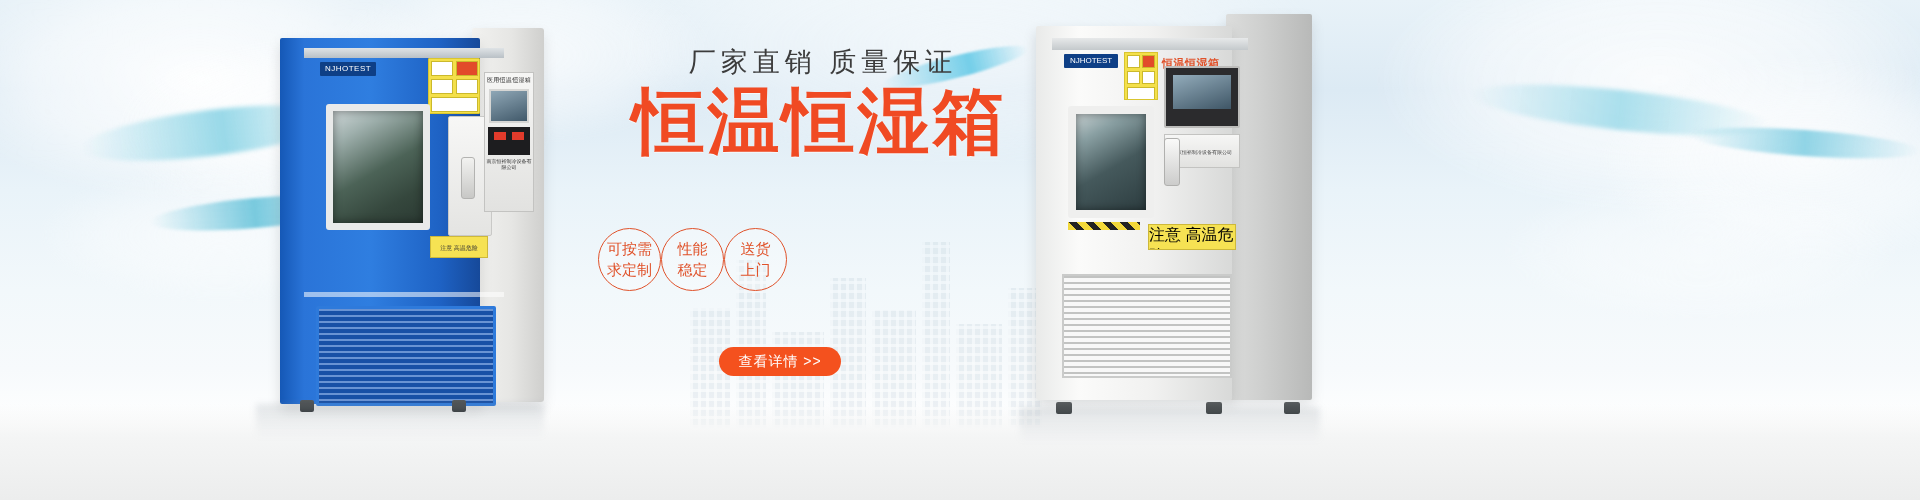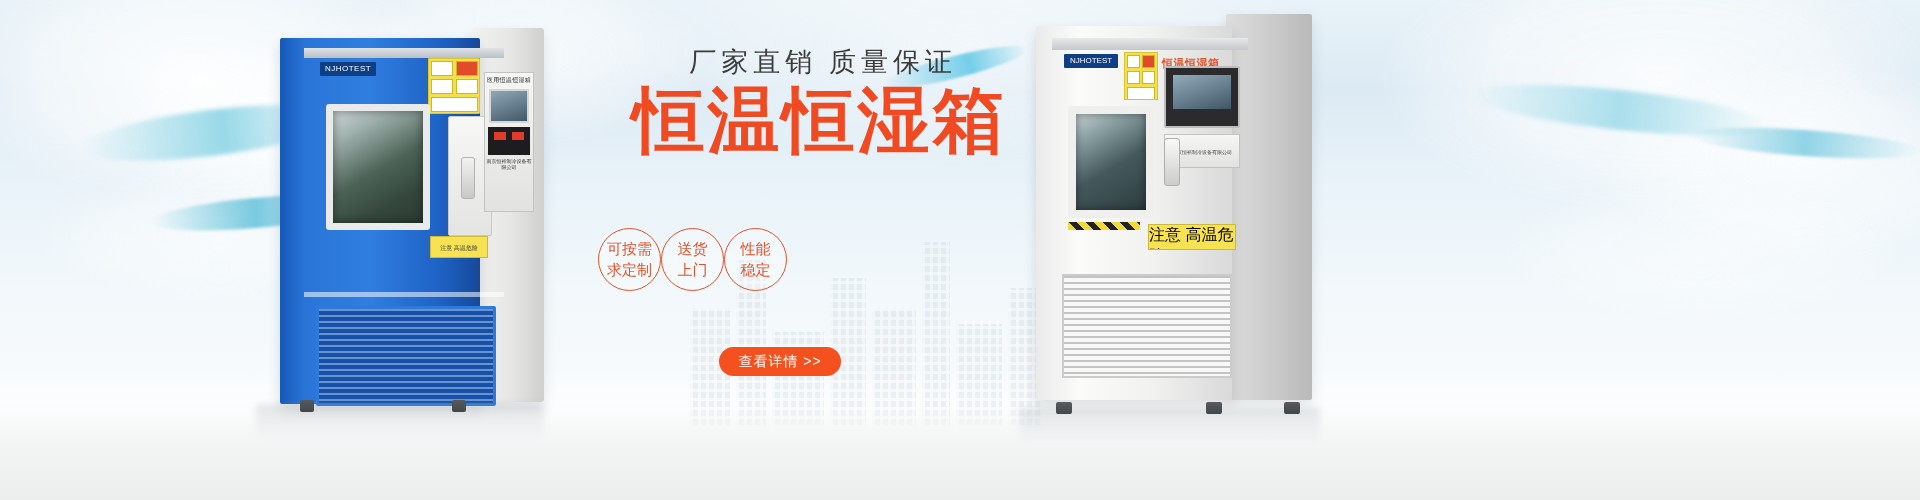--- a/index.html
+++ b/index.html
@@ -72,21 +72,20 @@
   }
 
   
   .copy {
     position: absolute;
     left: 560px;
     top: 44px;
     width: 520px;
     text-align: center;
     z-index: 6;
-    font-family: Liberation Serif, serif;
   }
   .tagline {
     font-size: 27px;
     letter-spacing: 5px;
     color: #3c3c3c;
     font-weight: 400;
     white-space: nowrap;
     margin-left: 6px;
   }
   .headline {
@@ -436,24 +435,24 @@
     <div class="tagline">厂家直销  质量保证</div>
     <div class="headline">恒温恒湿箱</div>
   </div>
 
   <div class="features">
     <div class="feature">
       <span>可按需</span>
       <span>求定制</span>
     </div>
     <div class="feature">
+      <span>性能</span>
+      <span>稳定</span>
+    </div>
+    <div class="feature">
       <span>送货</span>
       <span>上门</span>
     </div>
-    <div class="feature">
-      <span>性能</span>
-      <span>稳定</span>
-    </div>
   </div>
 
   <button class="cta">查看详情 &gt;&gt;</button>
 
 </div>
 
 </body></html>

